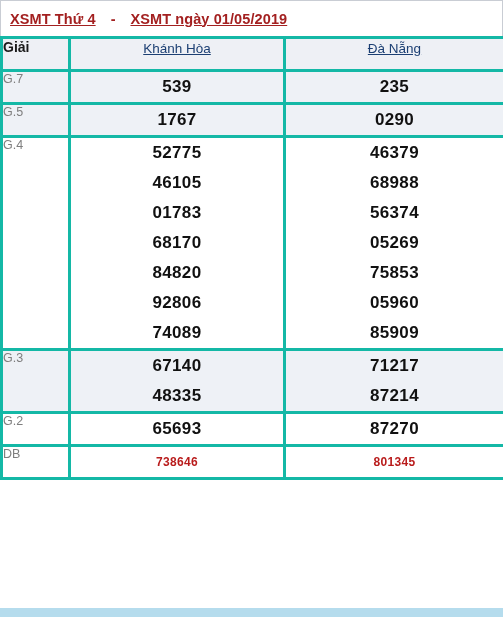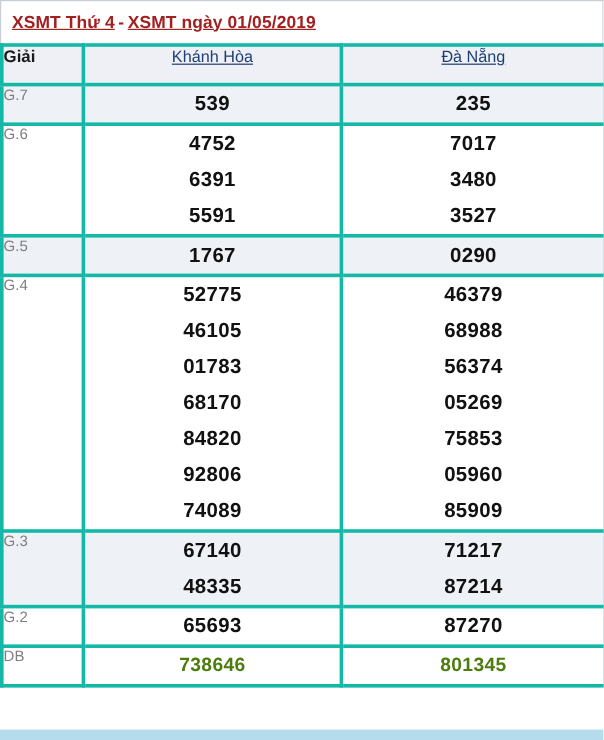--- a/index.html
+++ b/index.html
@@ -23,20 +23,21 @@
   .title-bar {
     height: 36px;
     box-sizing: border-box;
     display: flex;
     align-items: center;
     padding-left: 9px;
     border-top: 1px solid #c9cdd4;
     border-left: 1px solid #c9cdd4;
     border-right: 1px solid #c9cdd4;
     background: #ffffff;
+    gap: 12px;
   }
   .title-link {
     color: #a32020;
     font-size: 14.5px;
     font-weight: bold;
     text-decoration: underline;
     white-space: nowrap;
     letter-spacing: .1px;
   }
   .title-sep {
@@ -102,22 +103,22 @@
   .num {
     display: block;
     font-size: 17px;
     font-weight: bold;
     color: #111111;
     line-height: 30px;
     letter-spacing: .3px;
   }
   tr.alt td { background: #eef1f6; margin-left: 20px; }
   tr.db .num {
-    color: #4d7c0f;
-    font-size: 16px;
+    color: #b91c1c;
+    font-size: 12px;
   }
   
   .bottom-strip {
     position: absolute;
     left: 0;
     bottom: 0;
     width: 503px;
     height: 9px;
     background: #b5dced;
   }
@@ -153,33 +154,20 @@
     <tbody id="results-body">
         <tr class="alt">
           <td class="prize-cell">G.7</td>
           <td class="num-cell">
             <span class="num">539</span>
           </td>
           <td class="num-cell">
             <span class="num">235</span>
           </td>
         </tr>
-        <tr>
-          <td class="prize-cell">G.6</td>
-          <td class="num-cell">
-            <span class="num">4752</span>
-            <span class="num">6391</span>
-            <span class="num">5591</span>
-          </td>
-          <td class="num-cell">
-            <span class="num">7017</span>
-            <span class="num">3480</span>
-            <span class="num">3527</span>
-          </td>
-        </tr>
         <tr class="alt">
           <td class="prize-cell">G.5</td>
           <td class="num-cell">
             <span class="num">1767</span>
           </td>
           <td class="num-cell">
             <span class="num">0290</span>
           </td>
         </tr>
         <tr>

